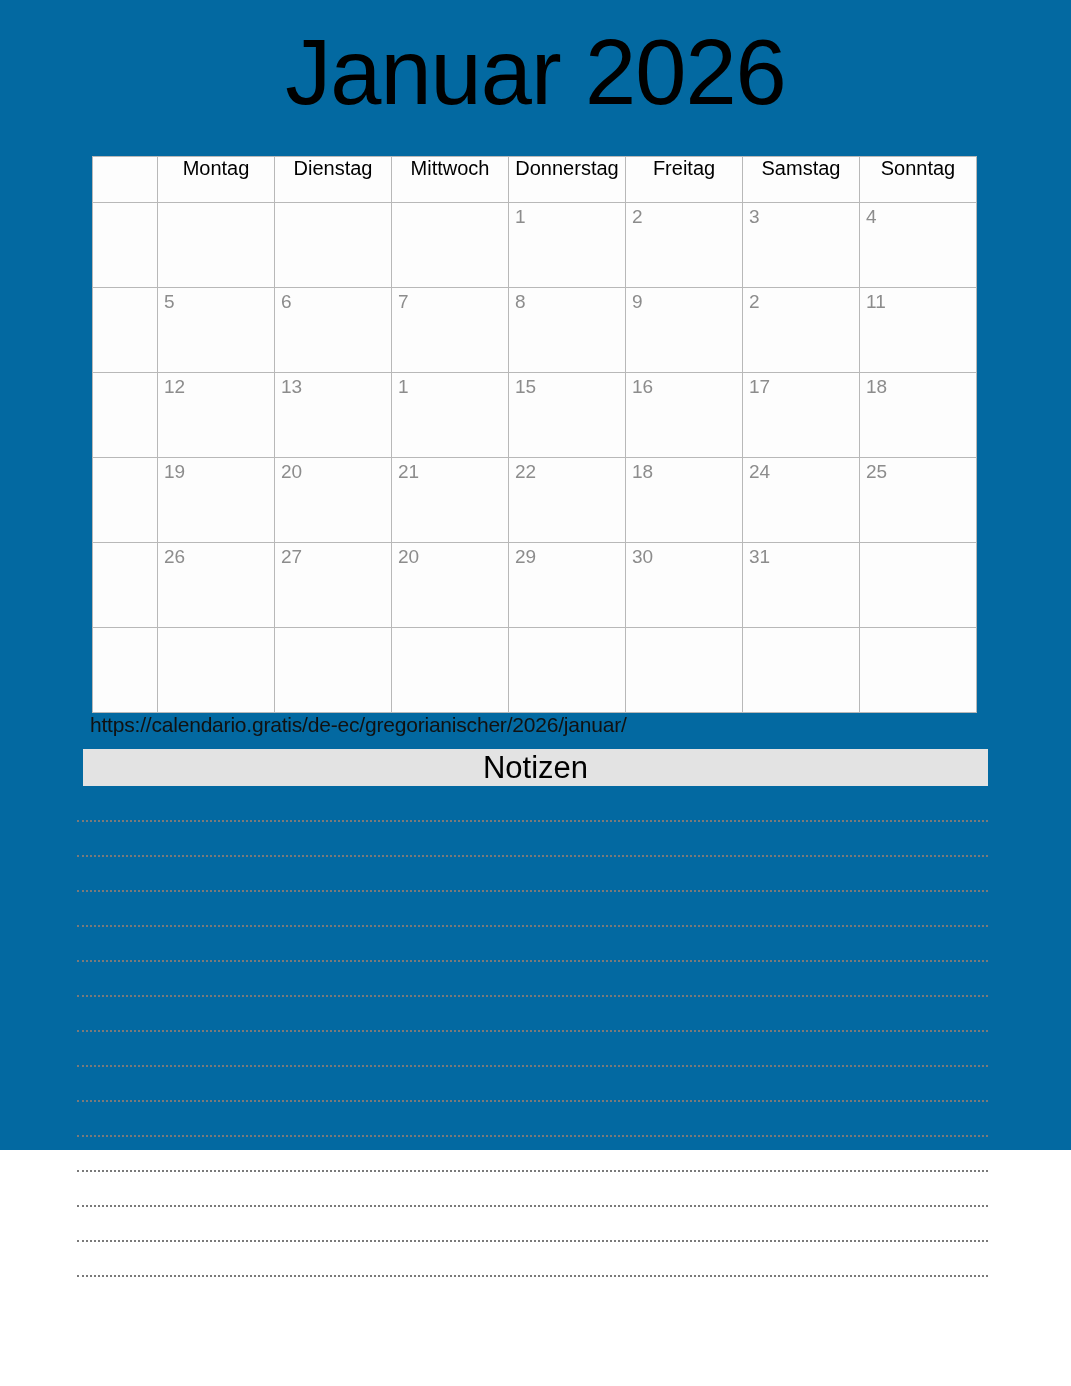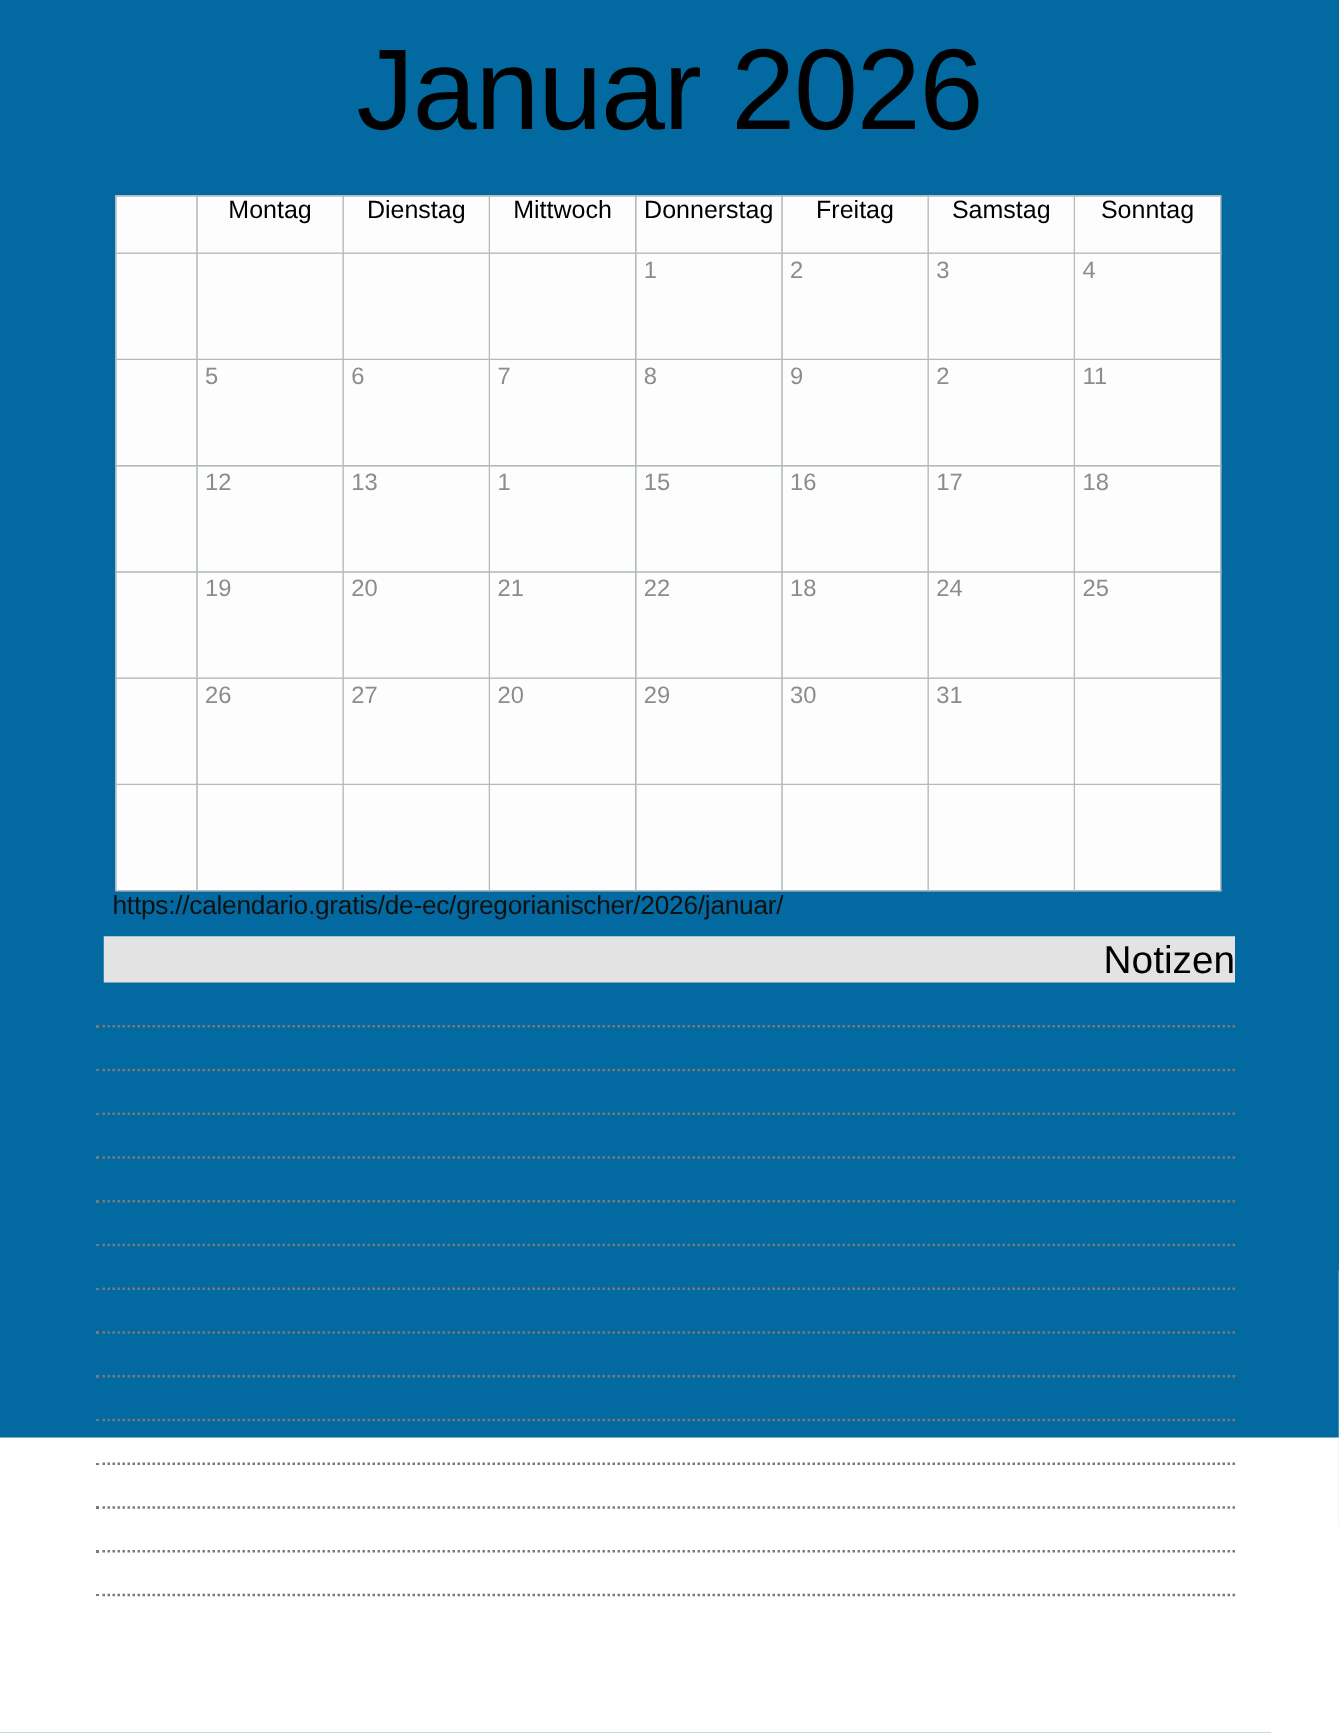--- a/index.html
+++ b/index.html
@@ -114,21 +114,21 @@
     position: absolute;
     left: 77px;
     top: 749px;
     width: 911px;
   }
   .notes-head {
     margin-left: 6px;
     width: 905px;
     height: 37px;
     background: #e3e3e3;
-    text-align: right;
+    text-align: center;
     font-size: 31px;
     line-height: 37px;
     color: #000;
   }
   .notes-lines {
     position: relative;
     width: 911px;
   }
   .note-line {
     width: 911px;

